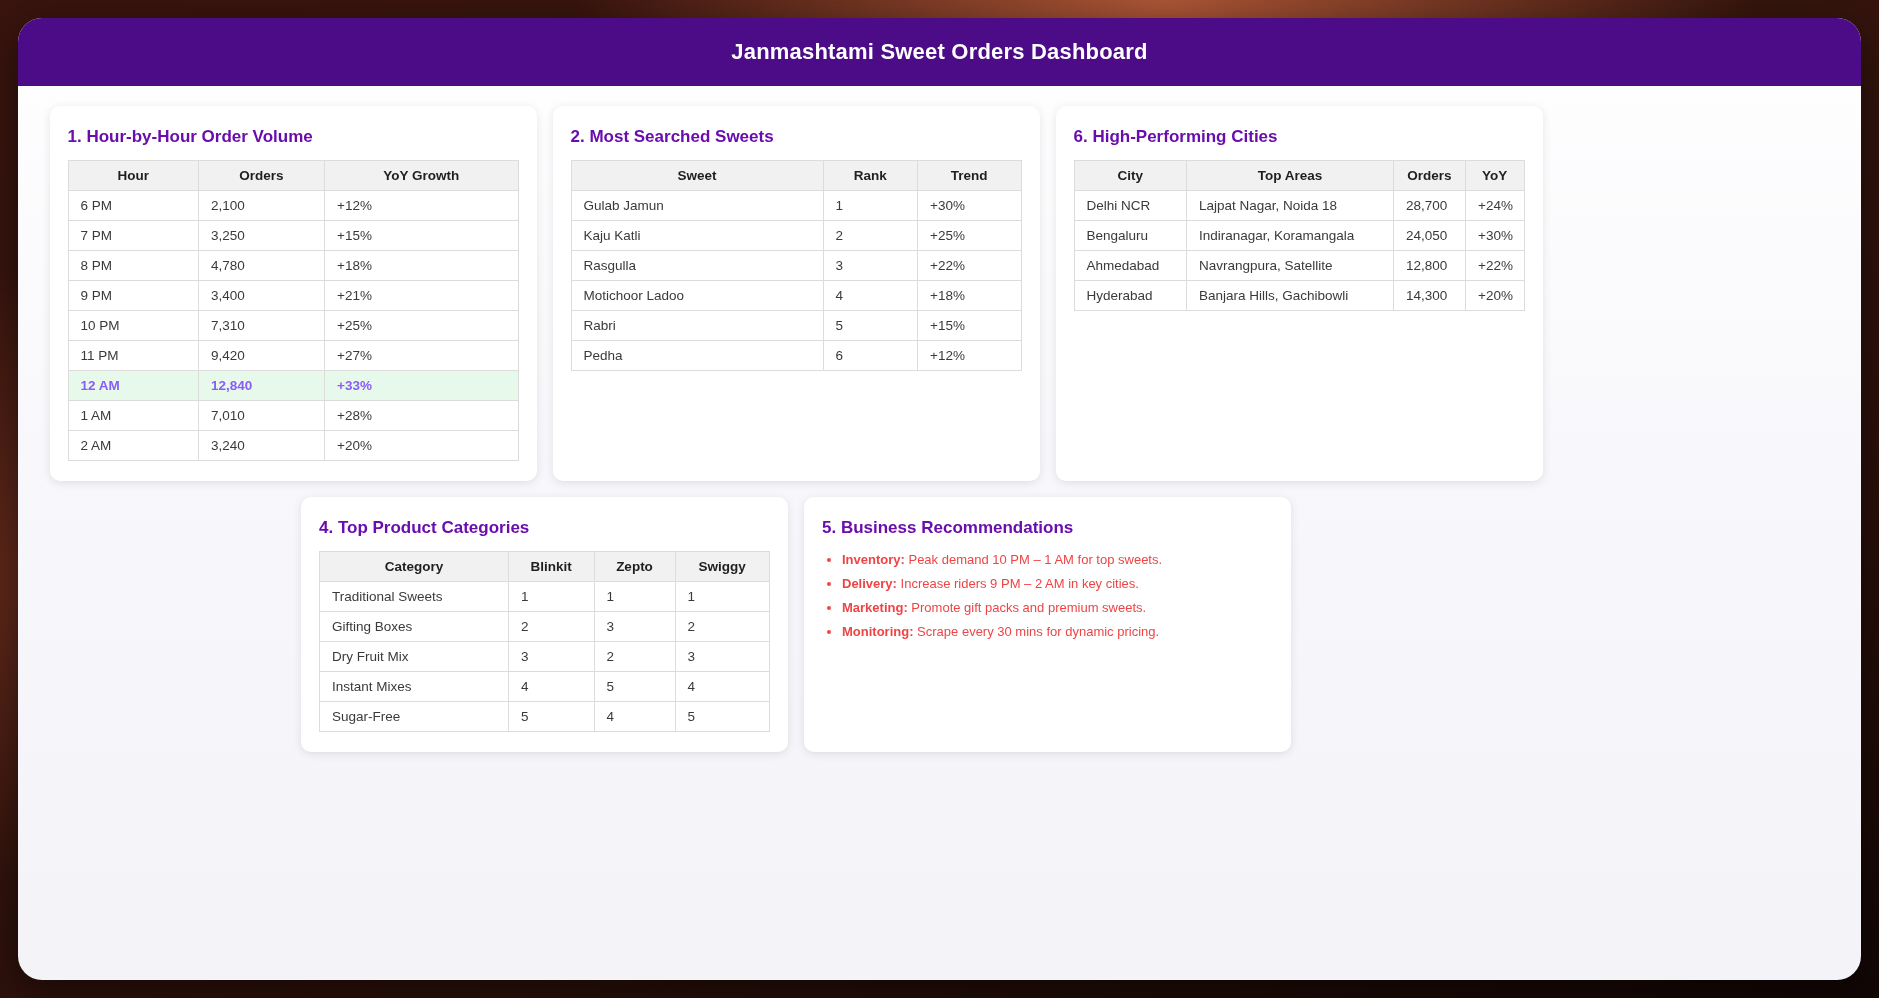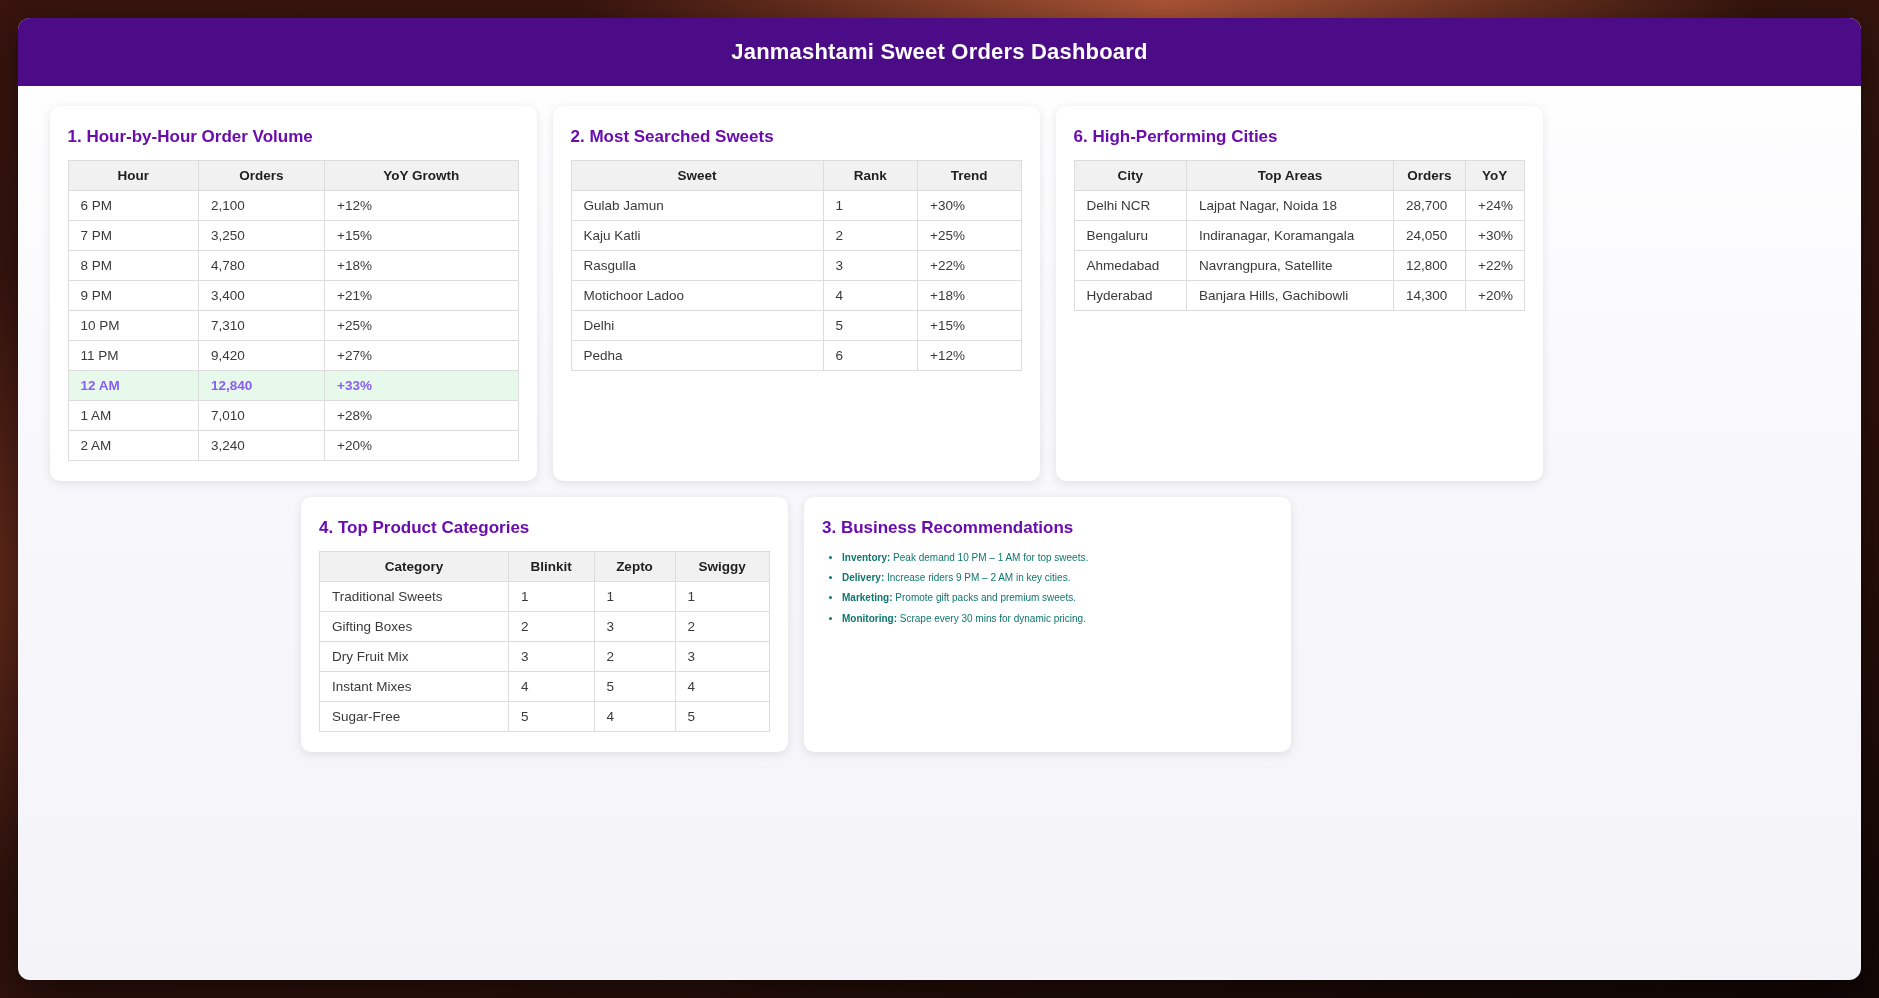--- a/index.html
+++ b/index.html
@@ -10,21 +10,21 @@
       radial-gradient(ellipse 950px 420px at 62% 0%, rgba(195,98,62,0.85), rgba(120,50,30,0) 62%),
       radial-gradient(ellipse 700px 520px at 4% 58%, rgba(145,62,40,0.55), rgba(0,0,0,0) 60%),
       linear-gradient(160deg, #3a140e 0%, #55211574 35%, #2b100a 70%, #120705 100%),
       #1c0c08;
   }
   .app-shell {
     position: absolute;
     left: 18px; top: 18px;
     width: 1843px; height: 962px;
     background: linear-gradient(180deg, #ffffff 0%, #f8f8fc 45%, #f3f3f8 100%);
-    border-radius: 12px;
+    border-radius: 24px;
     overflow: hidden;
     box-shadow: 0 12px 42px rgba(0,0,0,0.5);
   }
   .banner {
     height: 68px;
     background: #4c0b87;
     display: flex;
     align-items: center;
     justify-content: center;
   }
@@ -95,22 +95,22 @@
   .table-categories th:nth-child(1){width:42%}
   .table-categories th:nth-child(2){width:19%}
   .table-categories th:nth-child(3){width:18%}
   .table-categories th:nth-child(4){width:21%}
   .rec-list {
     list-style: disc;
     padding-left: 20px;
     margin-top: 2px;
   }
   .rec-list li {
-    font-size: 10px;
-    color: #0f766e;
+    font-size: 13px;
+    color: #ef4444;
     line-height: 1.32;
     margin-bottom: 3px;
     margin-top: 7px;
   }
   .rec-label { font-weight: bold; }
 </style>
 </head>
 <body>
 
 <div class="app-shell">
@@ -206,21 +206,21 @@
               <td>Rasgulla</td>
               <td>3</td>
               <td>+22%</td>
             </tr>
             <tr>
               <td>Motichoor Ladoo</td>
               <td>4</td>
               <td>+18%</td>
             </tr>
             <tr>
-              <td>Delhi</td>
+              <td>Rabri</td>
               <td>5</td>
               <td>+15%</td>
             </tr>
             <tr>
               <td>Pedha</td>
               <td>6</td>
               <td>+12%</td>
             </tr>
           </tbody>
         </table>
@@ -306,21 +306,21 @@
               <td>Sugar-Free</td>
               <td>5</td>
               <td>4</td>
               <td>5</td>
             </tr>
           </tbody>
         </table>
     </div>
 
     <div class="card">
-      <div class="card-title">3. Business Recommendations</div>
+      <div class="card-title">5. Business Recommendations</div>
       <ul class="rec-list">
           <li><span class="rec-label">Inventory:</span><span> Peak demand 10 PM – 1 AM for top sweets.</span></li>
           <li><span class="rec-label">Delivery:</span><span> Increase riders 9 PM – 2 AM in key cities.</span></li>
           <li><span class="rec-label">Marketing:</span><span> Promote gift packs and premium sweets.</span></li>
           <li><span class="rec-label">Monitoring:</span><span> Scrape every 30 mins for dynamic pricing.</span></li>
         </ul>
     </div>
 
   </div>
 </div>

